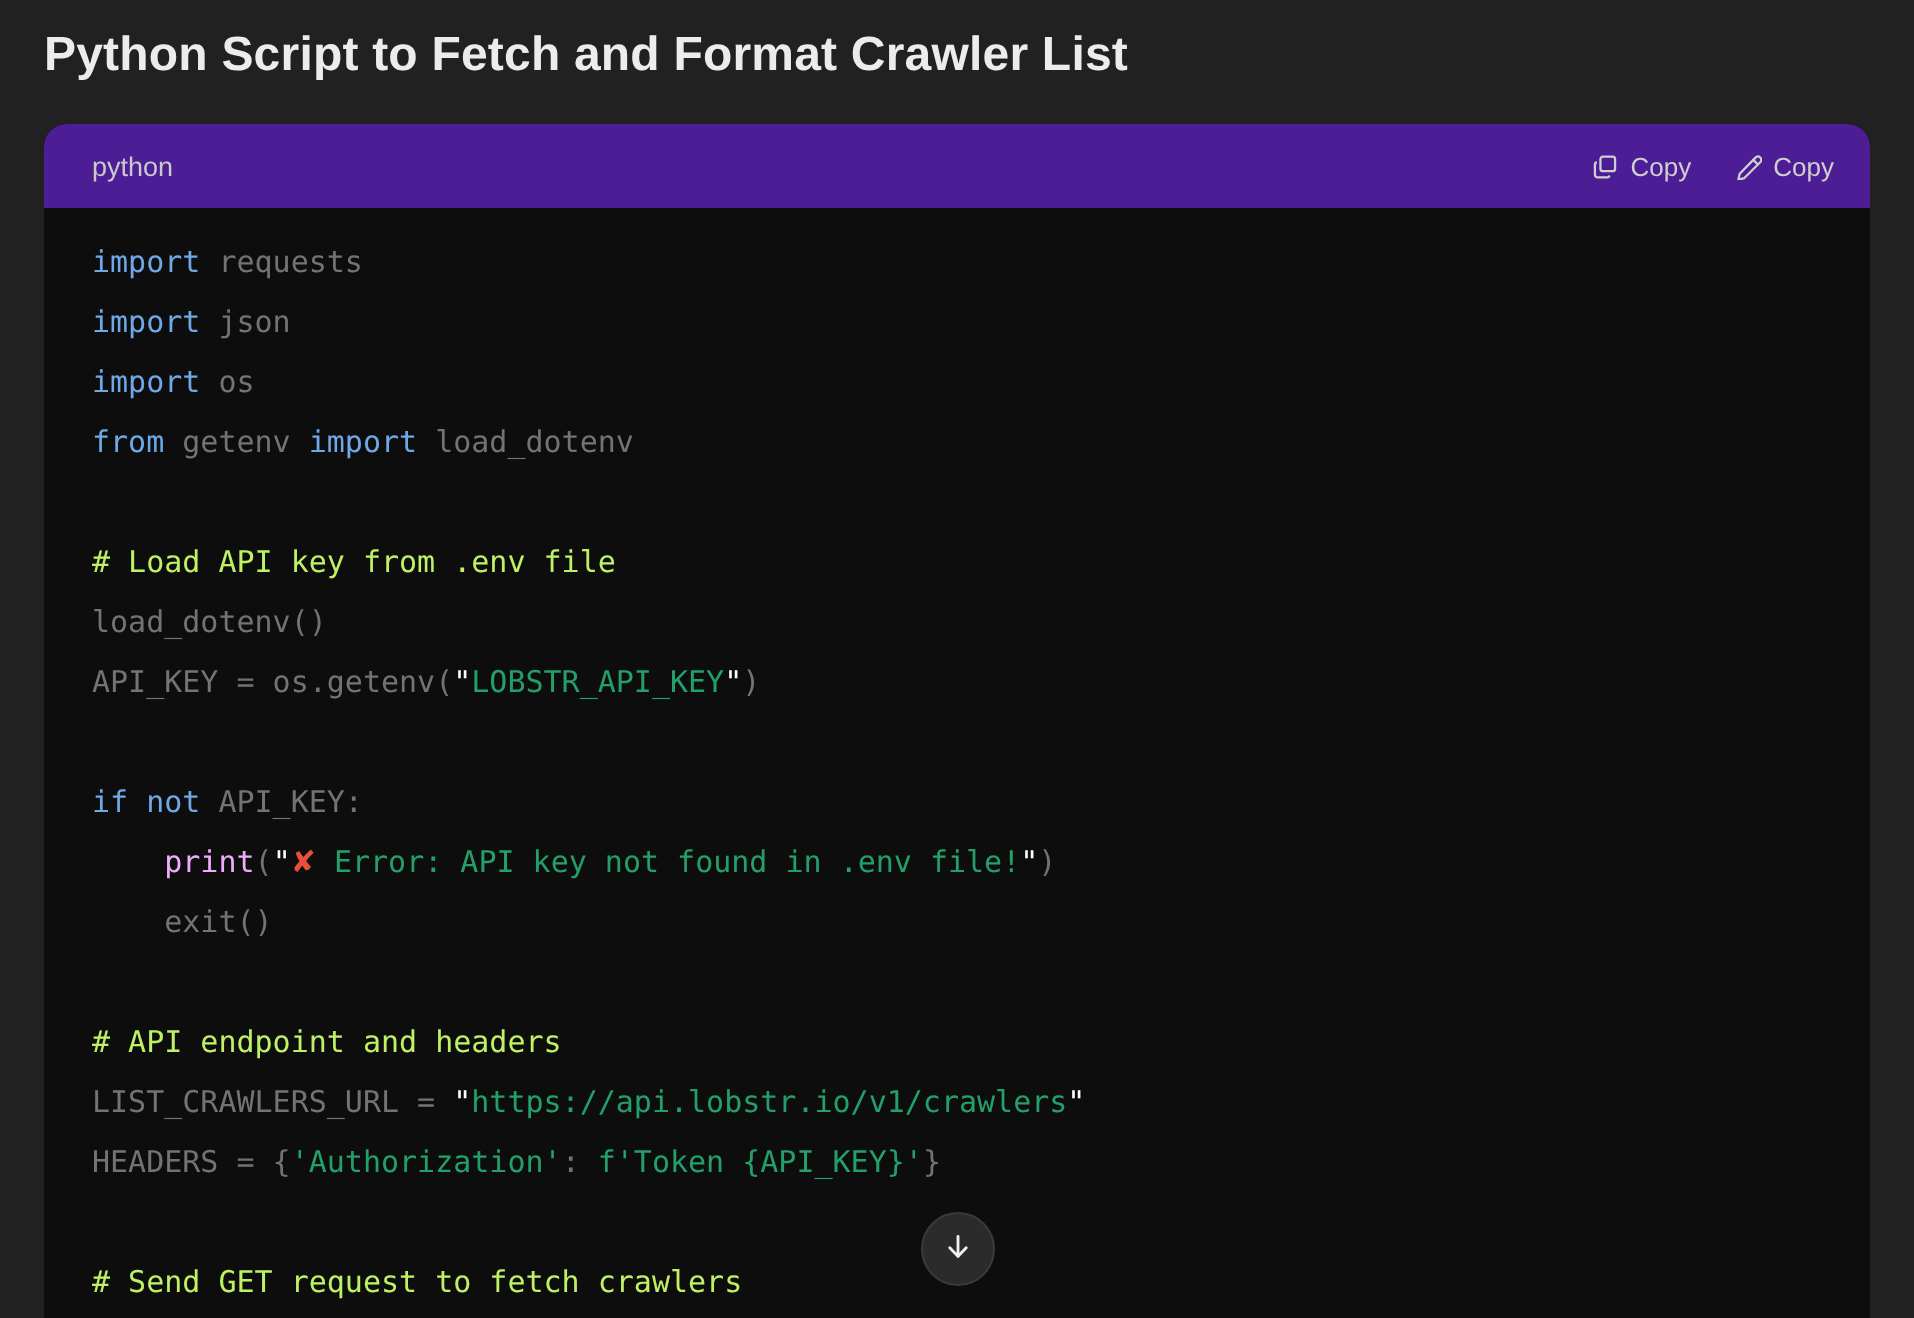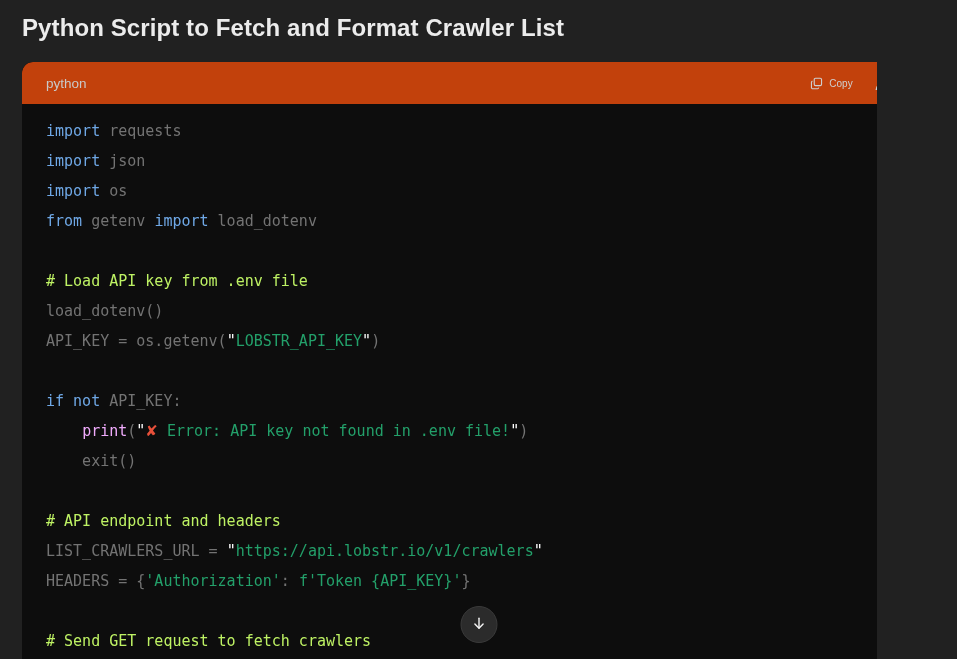--- a/index.html
+++ b/index.html
@@ -9,21 +9,21 @@
     width: 957px;
     height: 659px;
     overflow: hidden;
   }
   body {
     font-family: "Liberation Sans", sans-serif;
     -webkit-font-smoothing: antialiased;
   }
   .page {
     position: relative;
-    width: 877px;
+    width: 957px;
     height: 659px;
     background: #212121;
     overflow: hidden;
     text-decoration: underline;
   }
   .page-title {
     position: absolute;
     left: 22px;
     top: 14px;
     font-size: 24px;
@@ -37,21 +37,21 @@
     left: 22px;
     top: 62px;
     width: 913px;
     height: 600px;
     border-radius: 11px 11px 0 0;
     overflow: hidden;
     background: #0d0d0d;
   }
   .code-header {
     height: 42px;
-    background: #c2410c;
+    background: #4c1d95;
     display: flex;
     align-items: center;
     padding: 0 16px 0 24px;
     box-sizing: border-box;
     border-radius: 11px 11px 0 0;
   }
   .code-lang {
     font-size: 13.5px;
     color: #c9c9c9;
     flex: 1;
@@ -59,21 +59,21 @@
   }
   .hdr-actions {
     display: flex;
     align-items: center;
     gap: 18px;
   }
   .hdr-btn {
     display: flex;
     align-items: center;
     gap: 6px;
-    font-size: 10px;
+    font-size: 13px;
     color: #cfcfcf;
     cursor: pointer;
     background: none;
     border: none;
     padding: 2px 2px;
     font-family: "Liberation Sans", sans-serif;
   }
   .hdr-btn svg { display: block; }
   .code-body {
     position: relative;

